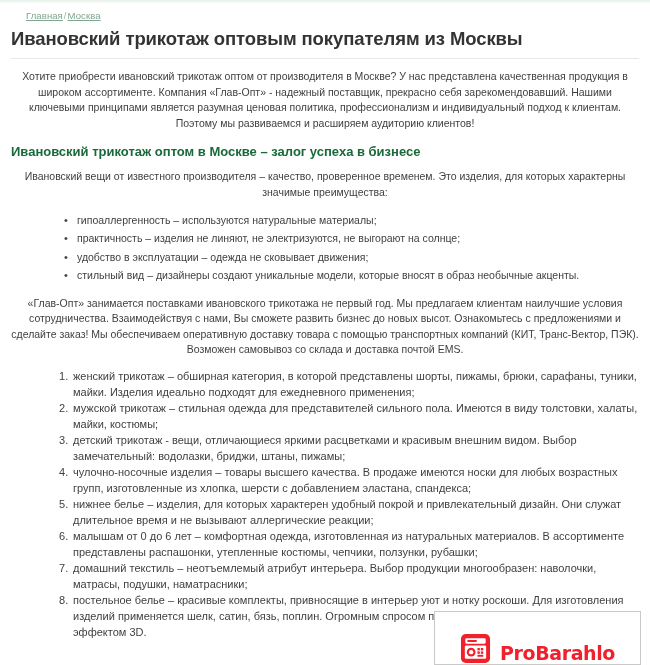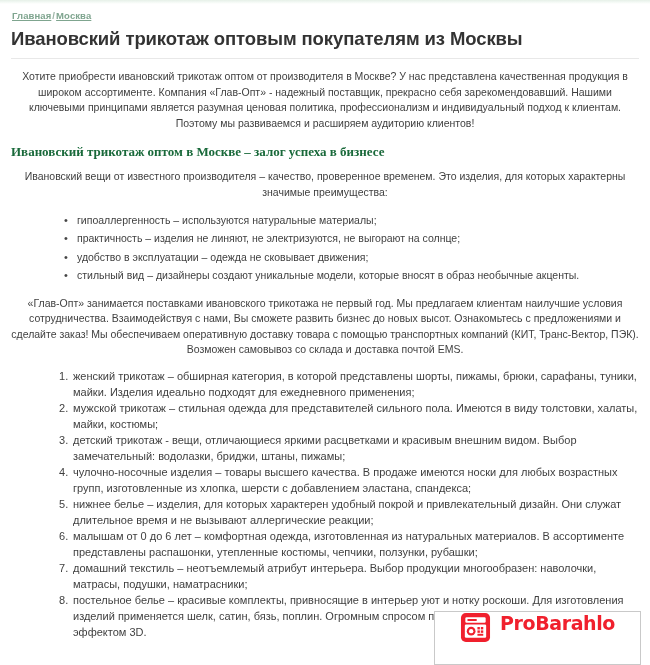--- a/index.html
+++ b/index.html
@@ -31,23 +31,22 @@
     background: linear-gradient(to bottom, #e6f0e8 0%, #f5faf6 60%, #ffffff 100%);
   }
   .content {
     padding: 9px 11px 0 11px;
     box-sizing: border-box;
   }
   .breadcrumb {
     font-size: 9.5px;
     line-height: 13px;
     color: #8aa898;
-    margin: 0 0 5px 1px;
+    margin: 0 0 5px 15px;
     letter-spacing: 0.1px;
-    font-weight: bold;
   }
   .breadcrumb a {
     color: #7fa58f;
     text-decoration: underline;
   }
   .breadcrumb .sep {
     color: #9bb3a5;
     text-decoration: none;
     padding: 0 1px;
   }
@@ -70,21 +69,20 @@
     margin: 0 0 10px 0;
     color: #3f3f3f;
     text-align: center;
   }
   h2.section-title {
     font-size: 13px;
     font-weight: bold;
     color: #19693a;
     margin: 12px 0 9px 0;
     line-height: 17px;
-    font-family: Liberation Serif, serif;
   }
   ul.bullets {
     margin: 0 0 11px 0;
     padding-left: 32px;
     list-style: none;
   }
   ul.bullets li {
     font-size: 10.5px;
     line-height: 18.5px;
     color: #3f3f3f;
@@ -124,21 +122,21 @@
   .watermark {
     position: absolute;
     left: 434px;
     top: 611px;
     width: 207px;
     height: 54px;
     background: #ffffff;
     border: 1px solid #c9c9c9;
     box-sizing: border-box;
     display: flex;
-    align-items: flex-start;
+    align-items: flex-end;
     justify-content: center;
     gap: 9px;
   }
   .wm-icon {
     width: 31px;
     height: 31px;
     display: block;
     flex: none;
   }
   .wm-text {

